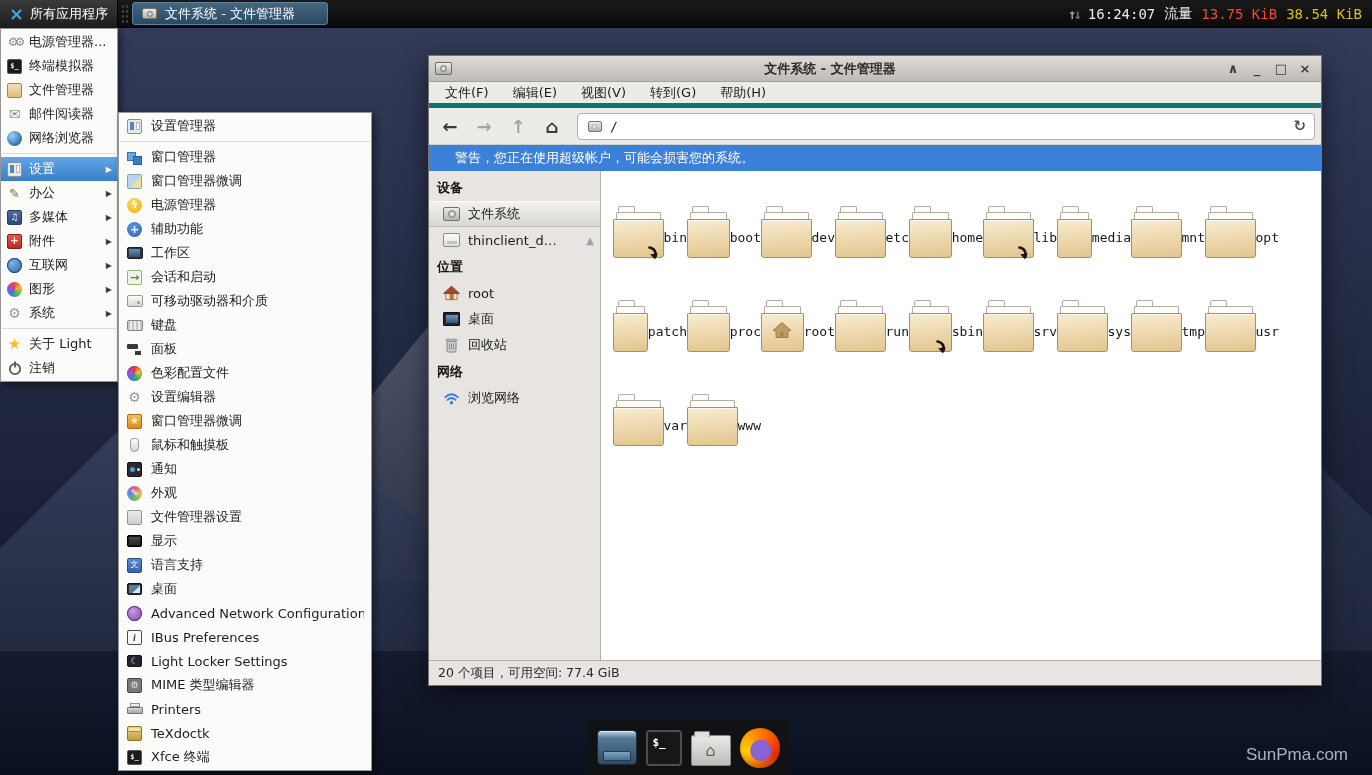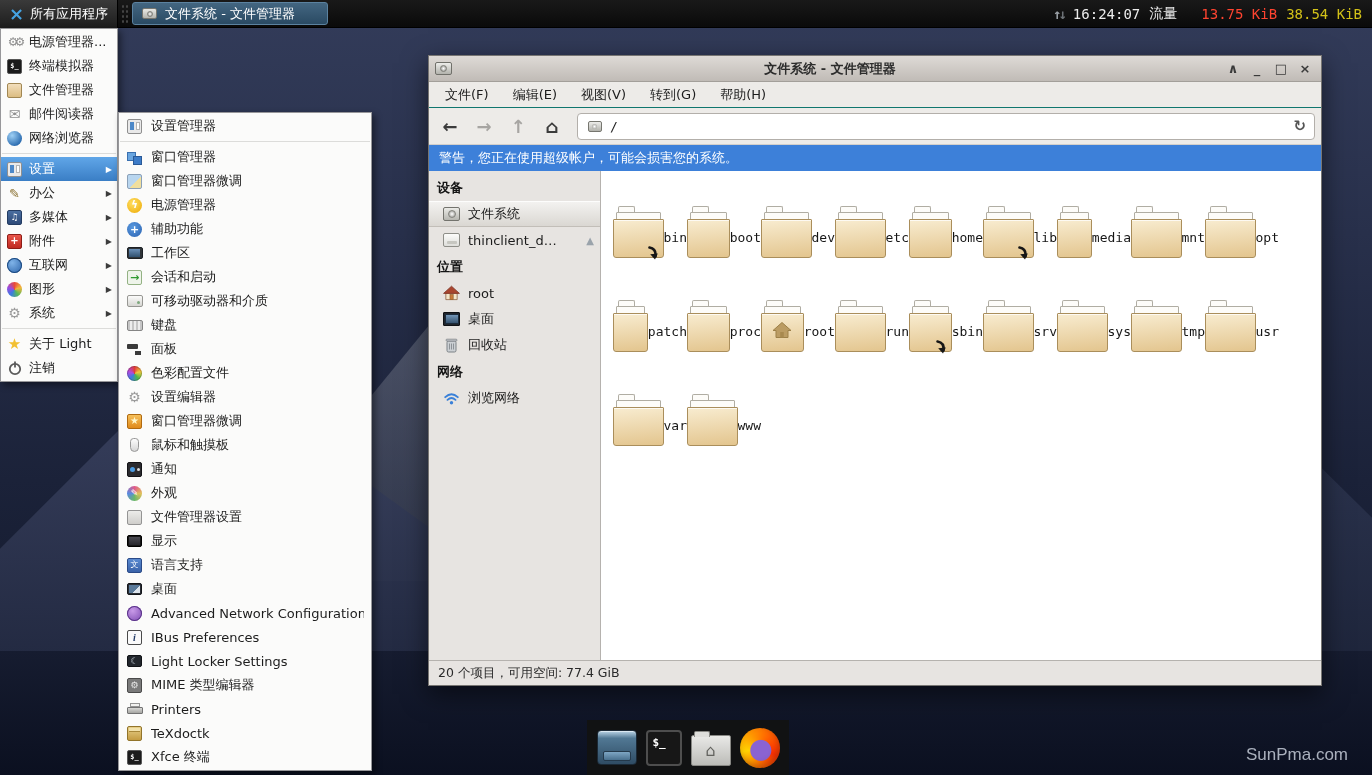--- a/index.html
+++ b/index.html
@@ -43,29 +43,29 @@
   .ic b{display:block}
   .bx{width:15px;height:15px;border:1px solid #999;border-radius:2px}
   .cr{width:15px;height:15px;border-radius:50%}
 
   
   #fm-window{position:absolute;left:428px;top:55px;width:894px;height:631px;background:#edebe8;border:1px solid #777572;box-shadow:0 8px 24px rgba(0,0,0,.55);z-index:20;display:flex;flex-direction:column;font-size:13px;color:#1c1c1c}
   .titlebar{height:26px;flex:none;background:linear-gradient(#dedad6,#c0bbb6);border-bottom:1px solid #a39f9a;display:flex;align-items:center;position:relative;padding:0 6px}
   .win-title{position:absolute;left:0;right:90px;text-align:center;font-weight:bold;color:#2c2c2c;font-size:13px}
   .win-ctrls{margin-left:auto;display:flex;gap:4px}
   .wc{width:20px;height:20px;display:flex;align-items:center;justify-content:center;color:#3a3a3a;font-size:13px;font-weight:bold}
-  .menubar{height:26px;flex:none;background:#edebe8;border-bottom:1px solid #0f766e;display:flex;align-items:center;padding-left:4px}
+  .menubar{height:26px;flex:none;background:#edebe8;border-bottom:5px solid #0f766e;display:flex;align-items:center;padding-left:4px}
   .mb-item{padding:0 12px;height:100%;display:flex;align-items:center}
   .toolbar{height:37px;flex:none;background:#edebe8;border-bottom:1px solid #d2cfcb;display:flex;align-items:center;padding:0 6px;gap:4px}
   .tb-btn{width:30px;height:27px;display:flex;align-items:center;justify-content:center;font-size:18px;font-weight:bold;color:#3b3b3b;border-radius:3px}
   .tb-btn.dis{color:#a7a5a2}
   .pathbar{flex:1;height:27px;margin-left:6px;background:#fff;border:1px solid #b3afaa;border-radius:4px;display:flex;align-items:center;gap:7px;padding:0 8px}
   .path-text{font-family:"DejaVu Sans Mono","Liberation Mono",monospace;font-size:13px}
   .reload{margin-left:auto;color:#555;font-size:15px;font-weight:bold}
-  .warnbar{height:26px;flex:none;background:#3d80d9;color:#fff;display:flex;align-items:center;padding-left:10px;font-size:13px}
+  .warnbar{height:26px;flex:none;background:#3d80d9;color:#fff;display:flex;align-items:center;padding-left:26px;font-size:13px}
   .fm-body{flex:1;display:flex;min-height:0}
   .sidebar{width:172px;flex:none;background:#e7e4e1;border-right:1px solid #b5b2ae;padding-top:3px;overflow:hidden}
   .sb-head{font-weight:bold;padding:5px 8px 4px 8px;color:#151515}
   .sb-item{height:26px;display:flex;align-items:center;gap:8px;padding:0 6px 0 14px;white-space:nowrap}
   .sb-item.sel{background:linear-gradient(#f4f3f1,#d9d6d1);box-shadow:inset 0 1px 0 #fdfdfc,inset 0 -1px 0 #c2beb8}
   .sb-eject{margin-left:auto;color:#9aa3ab;font-size:10px}
   .files{flex:1;background:#fff;padding:12px 0 0 12px;display:flex;flex-wrap:wrap;align-content:flex-start;overflow:hidden}
   .statusbar{height:25px;flex:none;background:#e7e4e1;border-top:1px solid #b5b2ae;display:flex;align-items:center;padding-left:9px;font-size:12.5px;color:#2a2a2a}
 
   
@@ -114,21 +114,21 @@
           <i style="width:15px;height:11px;background:linear-gradient(#e9e9e5,#b4b4ae);border:1px solid #76766f;border-radius:2px">
             <b style="width:6px;height:6px;border-radius:50%;background:radial-gradient(#fff,#8e8e88);border:1px solid #83837d;margin:auto"></b>
           </i>
         </span>
       <span>文件系统 - 文件管理器</span>
     </div>
     <div class="panel-right">
       <span class="updown"><span class="u">↑</span><span class="d">↓</span></span>
       <span class="clock">16:24:07</span>
       <span class="tlabel">流量</span>
-      <span id="traffic-down" style="color: rgb(255, 68, 48); margin-left: 15px;">13.75 KiB</span>
+      <span id="traffic-down" style="color: rgb(255, 68, 48);">13.75 KiB</span>
       <span id="traffic-up" style="color: rgb(210, 193, 24);">38.54 KiB</span>
     </div>
   </div>
 
   <div id="app-menu" class="gtkmenu">
       <div class="mi-row">
         <span class="ic">
           <i style="font-size:12px;color:#8e8e8e;letter-spacing:-4px">⚙⚙</i>
         </span>
         <span class="mi-label">电源管理器...</span>

